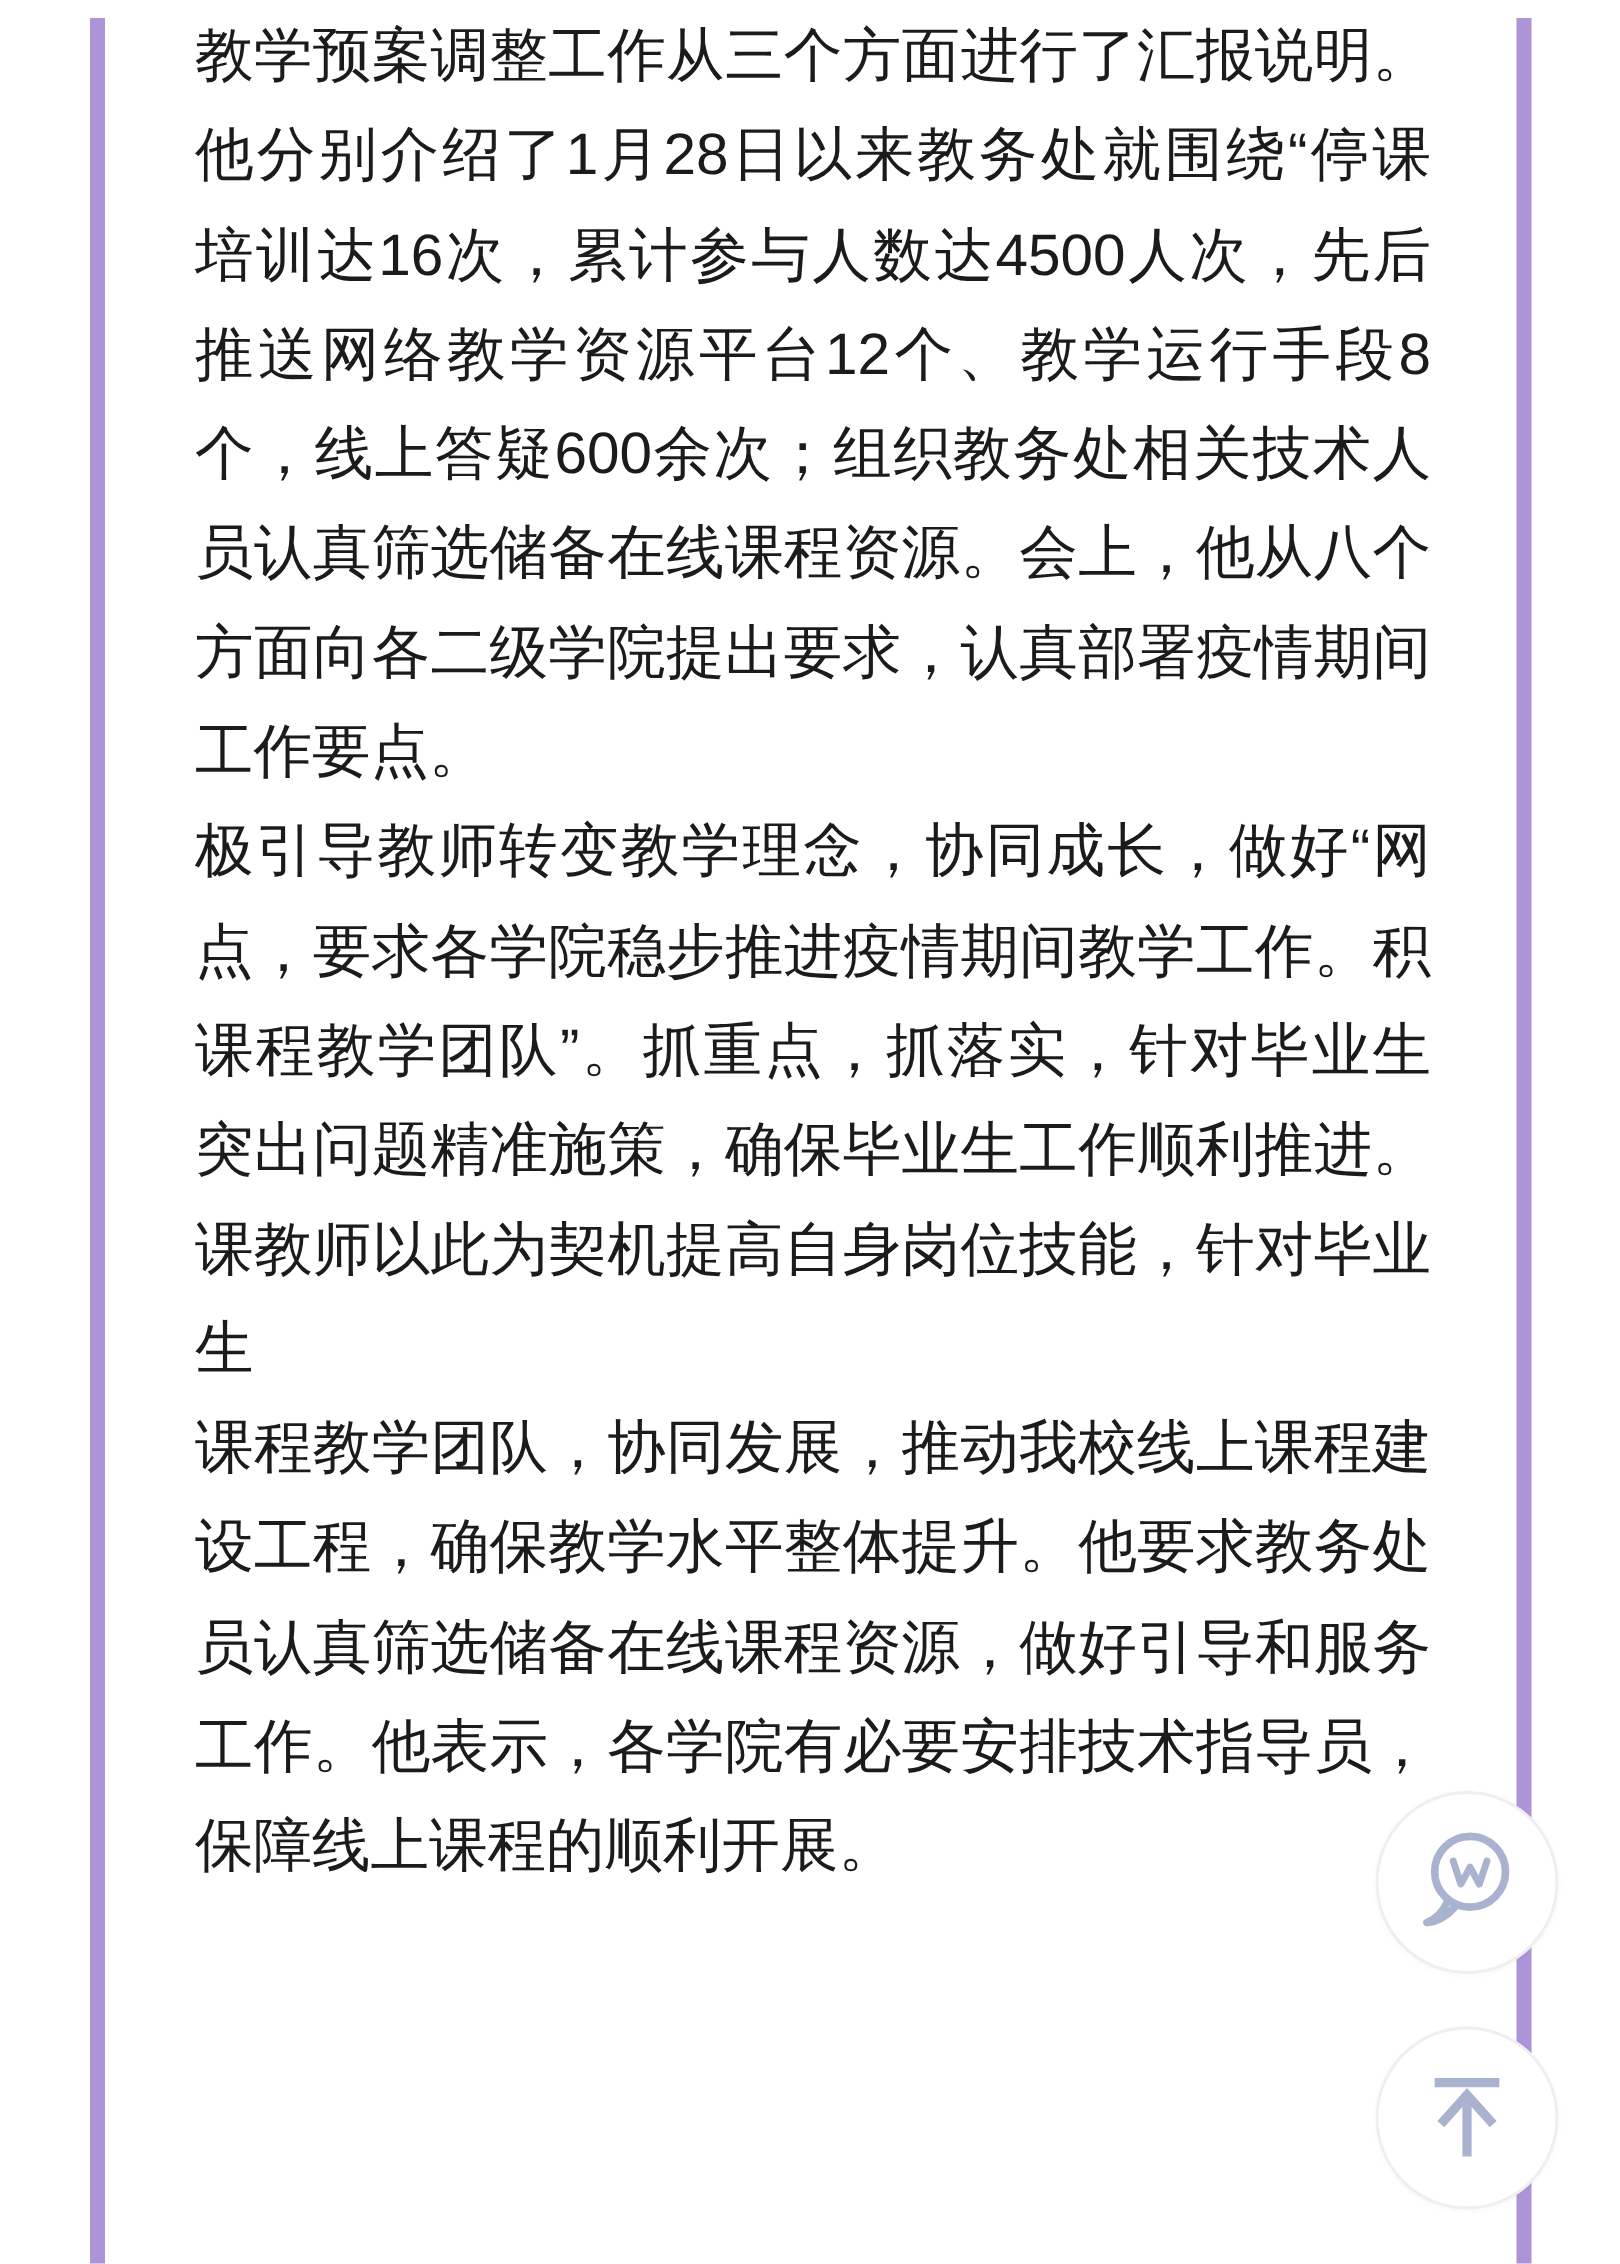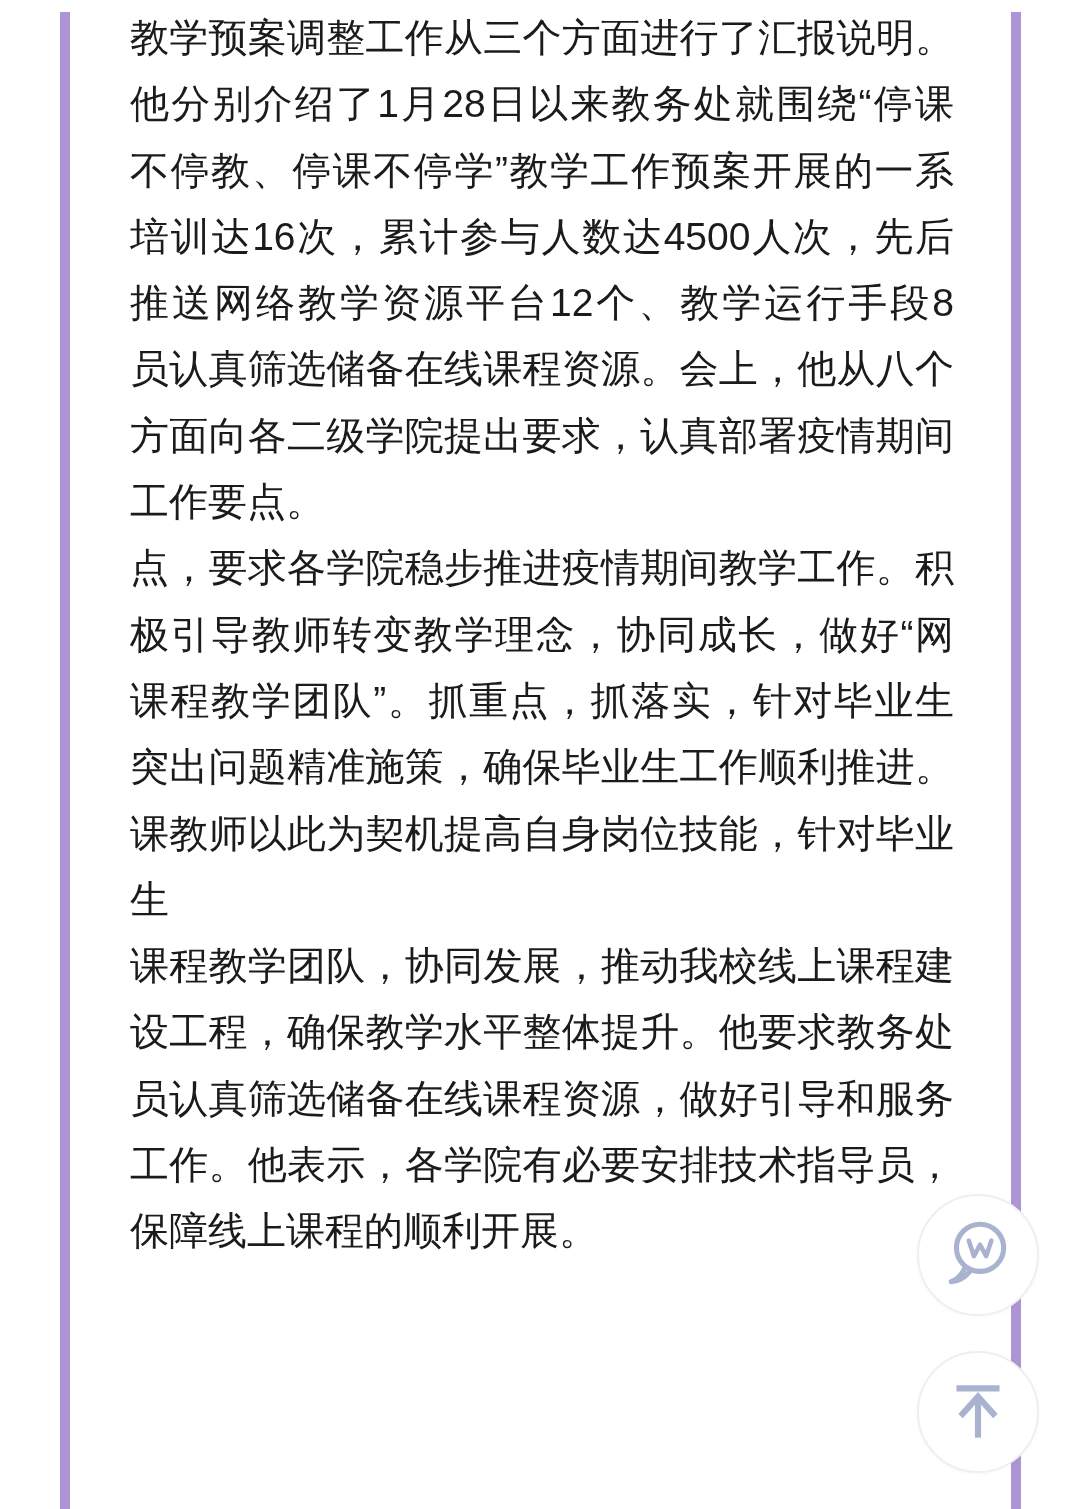--- a/index.html
+++ b/index.html
@@ -64,28 +64,28 @@
 <body>
 
 <div class="screen">
 
   <div class="stripe left"></div>
   <div class="stripe right"></div>
 
   <main class="article" id="article-body">
       <div class="line">教学预案调整工作从三个方面进行了汇报说明。</div>
       <div class="line">他分别介绍了1月28日以来教务处就围绕“停课</div>
-      <div class="line">不停教、停课不停学”教学工作预案开展的一系</div>
       <div class="line">培训达16次，累计参与人数达4500人次，先后</div>
       <div class="line">推送网络教学资源平台12个、教学运行手段8</div>
+      <div class="line">个，线上答疑600余次；组织教务处相关技术人</div>
       <div class="line">员认真筛选储备在线课程资源。会上，他从八个</div>
       <div class="line">方面向各二级学院提出要求，认真部署疫情期间</div>
       <div class="line end">工作要点。</div>
+      <div class="line">极引导教师转变教学理念，协同成长，做好“网</div>
       <div class="line">点，要求各学院稳步推进疫情期间教学工作。积</div>
-      <div class="line">极引导教师转变教学理念，协同成长，做好“网</div>
       <div class="line">课程教学团队”。抓重点，抓落实，针对毕业生</div>
       <div class="line">突出问题精准施策，确保毕业生工作顺利推进。</div>
       <div class="line">课教师以此为契机提高自身岗位技能，针对毕业生</div>
       <div class="line">课程教学团队，协同发展，推动我校线上课程建</div>
       <div class="line">设工程，确保教学水平整体提升。他要求教务处</div>
       <div class="line">员认真筛选储备在线课程资源，做好引导和服务</div>
       <div class="line">工作。他表示，各学院有必要安排技术指导员，</div>
       <div class="line end">保障线上课程的顺利开展。</div>
     </main>
 

